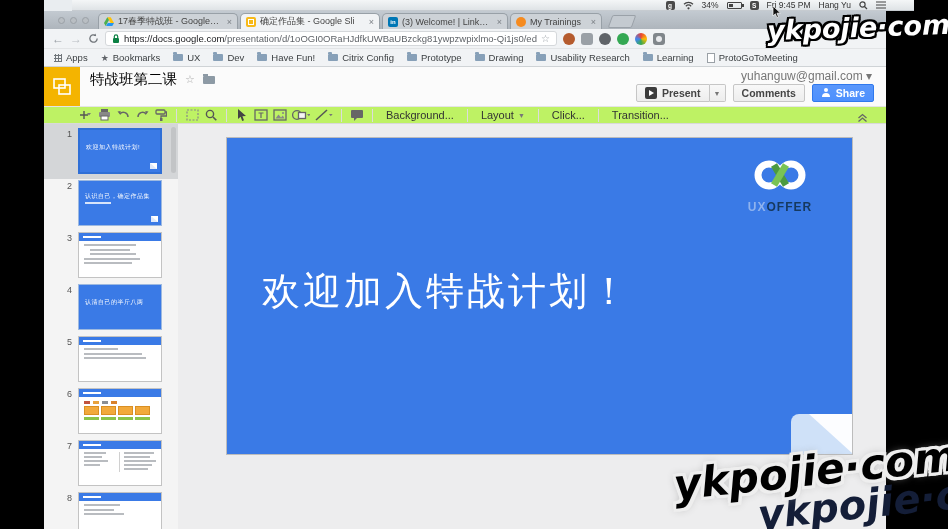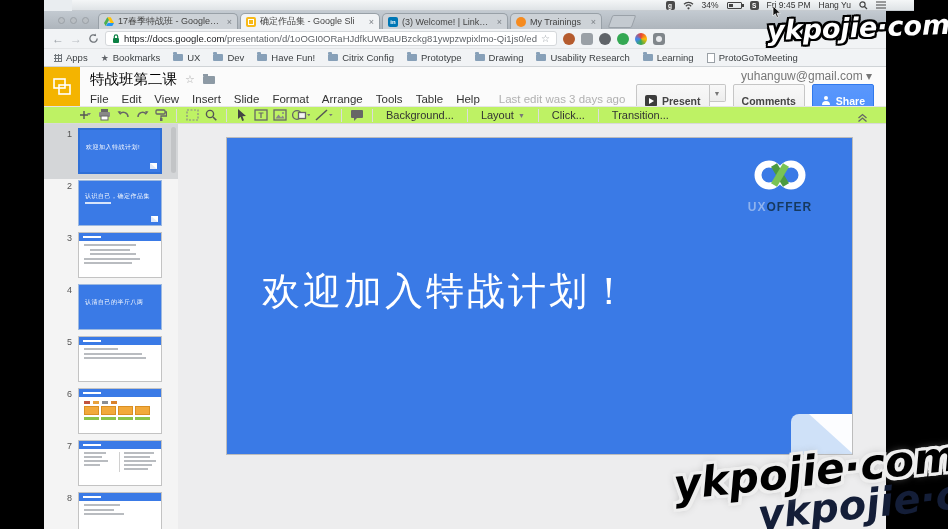--- a/index.html
+++ b/index.html
@@ -74,21 +74,21 @@
   .doc-block { position:absolute; left:46px; top:3px; }
   .doc-row1 { display:flex; align-items:center; gap:8px; }
   .doc-title { font-size:14.5px; color:#000; }
   .doc-star { color:#b0b0b0; font-size:11px; }
   .doc-folder { width:12px; height:8px; background:#8d9aa5; border-radius:1px; position:relative; }
   .doc-folder:before { content:''; position:absolute; top:-2px; left:0; width:5px; height:2px; background:#8d9aa5; }
   .menu-row { display:flex; gap:13px; margin-top:4px; font-size:11.5px; color:#333; }
   .last-edit { color:#b0b0b0; margin-left:6px; }
   .acct { position:absolute; right:14px; top:2px; font-size:12px; color:#777; }
   .hdr-btns { position:absolute; right:12px; top:17px; display:flex; gap:7px; }
-  .gbtn { display:flex; align-items:center; gap:5px; height:18px; padding:16px 8px; font-size:10.5px; font-weight:bold;
+  .gbtn { display:flex; align-items:center; gap:5px; height:18px; padding:0 8px; font-size:10.5px; font-weight:bold;
     color:#444; background:linear-gradient(#f8f8f8,#ededed); border:1px solid #c6c6c6; border-radius:2px; }
   .gbtn .caret { font-size:7px; color:#777; }
   .present-wrap { display:flex; }
   .present-main { border-radius:2px 0 0 2px; }
   .present-dd { width:16px; border-left:none; border-radius:0 2px 2px 0; justify-content:center; padding:0; }
   .playbox { width:12px; height:12px; background:#3c3c3c; border-radius:2px; position:relative; }
   .playbox:after { content:''; position:absolute; left:4px; top:3px; border-left:5px solid #fff;
     border-top:3px solid transparent; border-bottom:3px solid transparent; }
   .sharebtn { background:linear-gradient(#5a97fb,#4d90fe); border:1px solid #3079ed; color:#fff; }
   .person { width:10px; height:10px; position:relative; }
@@ -310,33 +310,20 @@
             <rect x="2" y="3" width="11" height="9" fill="none" stroke="#fff" stroke-width="1.6"></rect>
             <rect x="7" y="9" width="11" height="9" fill="none" stroke="#fff" stroke-width="1.6"></rect>
           </svg>
       </div>
       <div class="doc-block">
         <div class="doc-row1">
           <span class="doc-title">特战班第二课</span>
           <span class="doc-star">☆</span>
           <span class="doc-folder"></span>
         </div>
-        <div class="menu-row">
-          <span>File</span>
-          <span>Edit</span>
-          <span>View</span>
-          <span>Insert</span>
-          <span>Slide</span>
-          <span>Format</span>
-          <span>Arrange</span>
-          <span>Tools</span>
-          <span>Table</span>
-          <span>Help</span>
-          <span class="last-edit">Last edit was 3 days ago</span>
-        </div>
       </div>
       <div class="acct"><span>yuhanguw@gmail.com</span> ▾</div>
       <div class="hdr-btns">
         <span class="present-wrap">
           <span class="gbtn present-main">
             <span class="playbox"></span>
             <span>Present</span>
           </span>
           <span class="gbtn present-dd">
               <span class="caret">▼</span>

